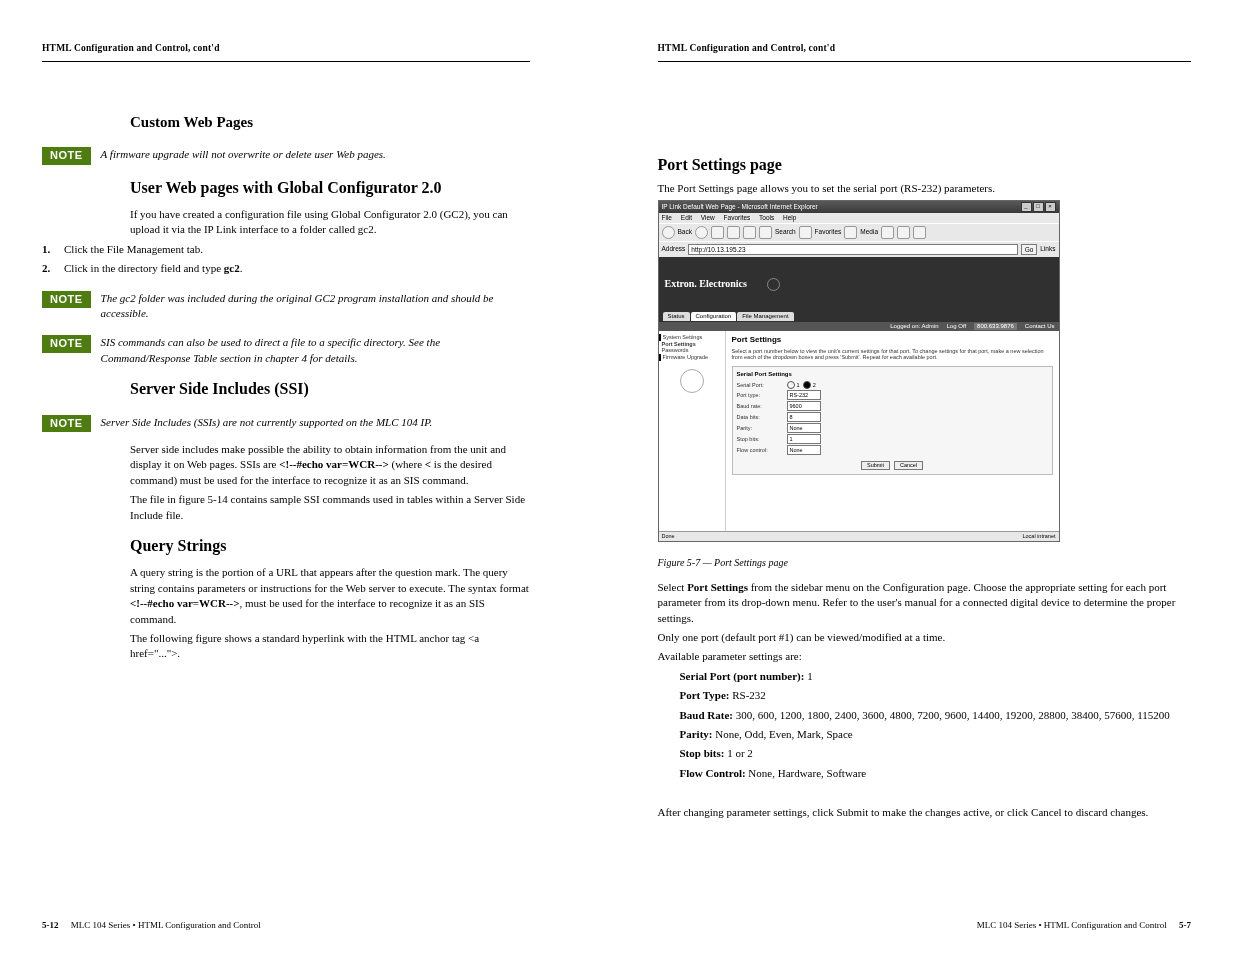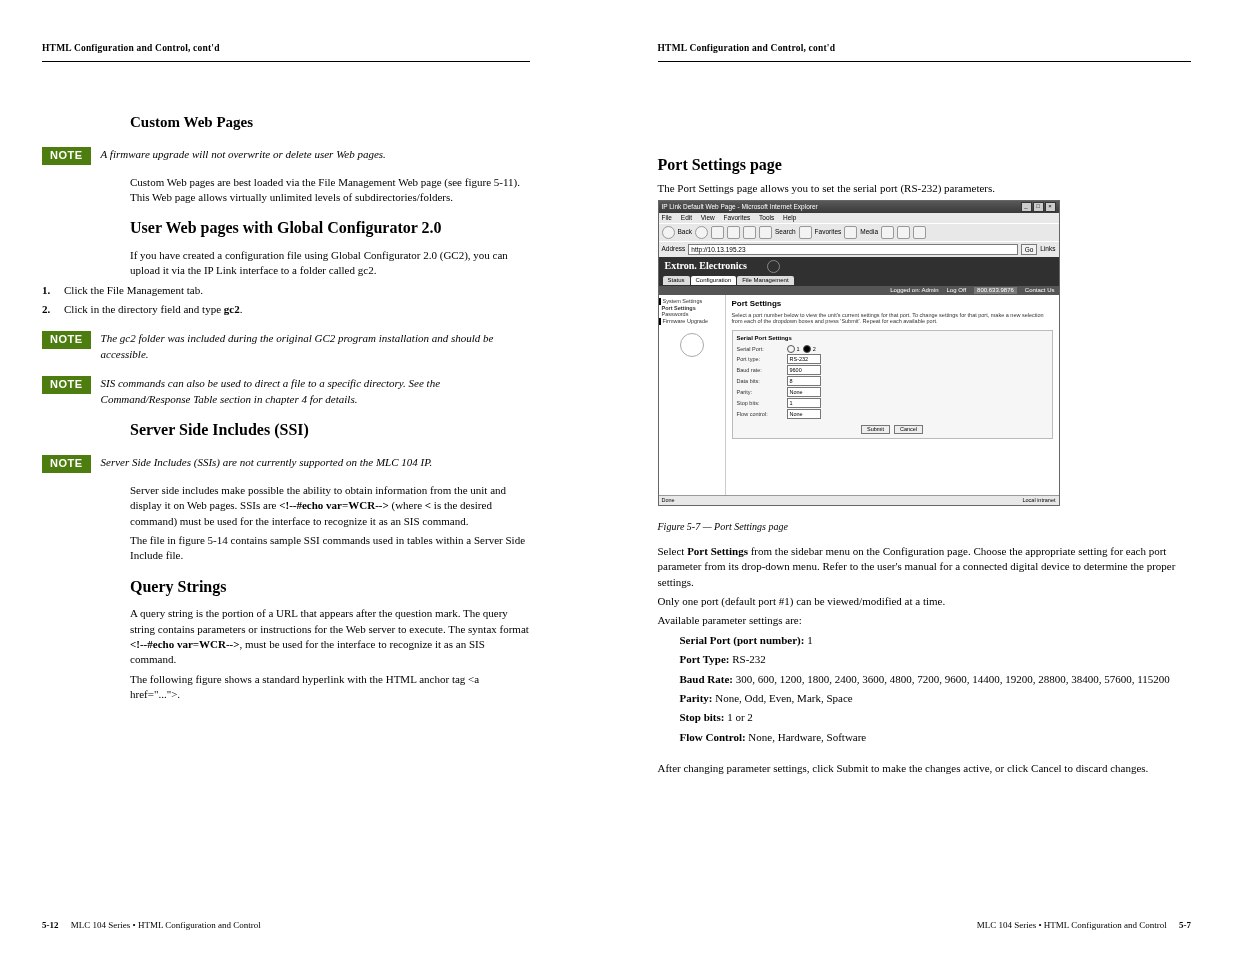--- a/index.html
+++ b/index.html
@@ -112,21 +112,21 @@
   .shot .titlebar .wbtn { width:9px;height:8px;background:#ccc;border:1px solid #333;font-size:6px;text-align:center;line-height:7px;color:#000;}
   .shot .menubar { background:#ece9d8; padding:1px 3px; color:#000; }
   .shot .menubar span { margin-right:7px; }
   .shot .toolbar { background:#ece9d8; padding:2px 3px; display:flex; align-items:center; gap:3px; border-top:1px solid #fff;}
   .shot .tbtn { width:11px;height:11px;border:1px solid #999;border-radius:2px;background:#f4f3ee;display:inline-block;}
   .shot .tbtn.round{border-radius:50%;}
   .shot .addressbar { background:#ece9d8; padding:2px 3px; display:flex; align-items:center; gap:3px; border-top:1px solid #fff;}
   .shot .addrinput { flex:1; border:1px solid #7a7a7a; background:#fff; padding:0 2px; height:9px; line-height:9px; }
   .shot .go { border:1px solid #7a7a7a; padding:0 3px; background:#f4f3ee; height:9px; line-height:9px; }
   .shot .header {
-    background:#303030; color:#fff; padding:3px 6px;
+    background:#303030; color:#fff; padding:21px 6px;
     font-family: Georgia, serif; font-size:10px; font-weight:bold;
     display:flex; align-items:center; gap:20px;
   }
   .shot .eicon{width:11px;height:11px;border:1px solid #888;border-radius:50%;display:inline-block;}
   .shot .tabs { background:#303030; padding:0 4px 1px 4px; display:flex; gap:1px; align-items:flex-end;}
   .shot .tab { background:#ddd;color:#000; padding:1px 5px; border-radius:2px 2px 0 0; font-size:6px;}
   .shot .tab.active{background:#fff;}
   .shot .bluebar { background:#555; color:#fff; font-size:6px; padding:1px 4px; display:flex; justify-content:space-between;}
   .shot .bluebar .r{display:flex;gap:8px;}
   .shot .bluebar .phone{background:#777;padding:0 3px;}
@@ -160,21 +160,20 @@
     <div class="running-head"><b>HTML Configuration and Control, cont'd</b></div>
     <div class="rule"></div>
 
     <div class="section-title indent">Custom Web Pages</div>
 
     <div class="note-row indent">
       <span class="note-badge">NOTE</span>
       <span class="note-text">A firmware upgrade will not overwrite or delete user Web pages.</span>
     </div>
 
-    <p class="body-text indent">Custom Web pages are best loaded via the File Management Web page (see figure 5-11). This Web page allows virtually unlimited levels of subdirectories/folders.</p>
 
     <div class="subhead indent">User Web pages with Global Configurator 2.0</div>
     <p class="body-text indent">If you have created a configuration file using Global Configurator 2.0 (GC2), you can upload it via the IP Link interface to a folder called gc2.</p>
 
     <div class="step indent">
       <span class="step-num">1.</span>
       <span class="step-body">Click the File Management tab.</span>
     </div>
     <div class="step indent">
       <span class="step-num">2.</span>
@@ -349,21 +348,21 @@
     <p class="body-text">Only one port (default port #1) can be viewed/modified at a time.</p>
     <p class="body-text">Available parameter settings are:</p>
 
     <p class="body-text indent-small"><span class="bold">Serial Port (port number):</span><span> 1</span></p>
     <p class="body-text indent-small"><span class="bold">Port Type:</span><span> RS-232</span></p>
     <p class="body-text indent-small"><span class="bold">Baud Rate:</span><span> 300, 600, 1200, 1800, 2400, 3600, 4800, 7200, 9600, 14400, 19200, 28800, 38400, 57600, 115200</span></p>
     <p class="body-text indent-small"><span class="bold">Parity:</span><span> None, Odd, Even, Mark, Space</span></p>
     <p class="body-text indent-small"><span class="bold">Stop bits:</span><span> 1 or 2</span></p>
     <p class="body-text indent-small"><span class="bold">Flow Control:</span><span> None, Hardware, Software</span></p>
 
-    <p class="body-text" style="margin-top:16px">After changing parameter settings, click Submit to make the changes active, or click Cancel to discard changes.</p>
+    <p class="body-text" style="margin-top:24px">After changing parameter settings, click Submit to make the changes active, or click Cancel to discard changes.</p>
 
     <div class="footer footer-right">
       <span>MLC 104 Series • HTML Configuration and Control</span>
       <span class="pg">5-7</span>
     </div>
   </div>
 
 </div>
 
 </body></html>

